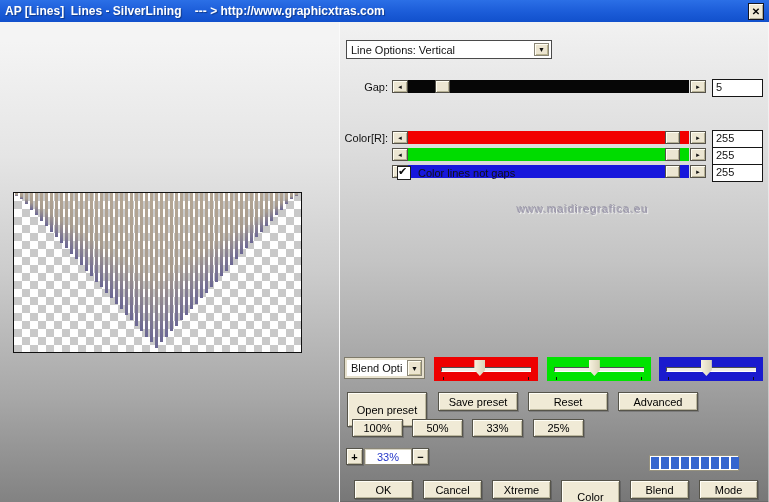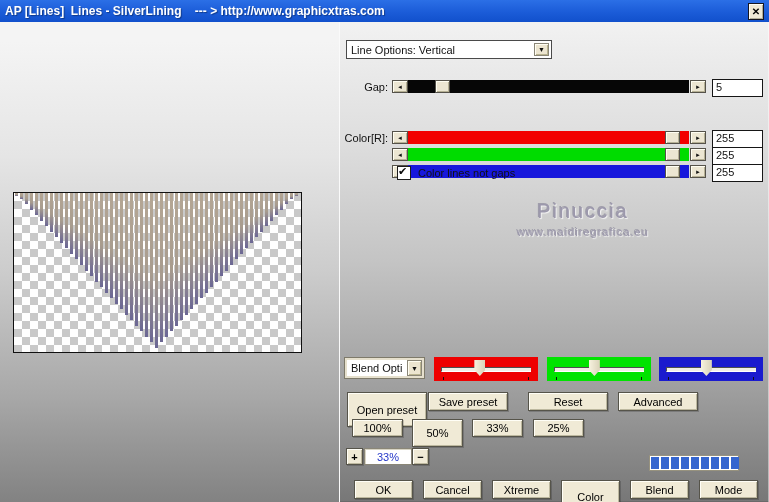--- a/index.html
+++ b/index.html
@@ -224,21 +224,20 @@
   </div>
 
   <div class="cbrow">
     <div class="cb">
       <span>✔</span>
     </div>
     <span class="cblabel">Color lines not gaps</span>
   </div>
 
   <div class="watermark">
-    <div class="wm-name">Pinuccia</div>
     <div class="wm-url">www.maidiregrafica.eu</div>
   </div>
 
   <div class="combo" style="left:344px;top:357px;width:81px;height:22px;border:1px solid #7e7a6a;box-shadow:0 0 0 2px #e6e0cd inset;">
     <span style="padding-left:2px;">Blend Opti</span>
     <button class="arrow-btn">
       <span>▼</span>
     </button>
   </div>
 
@@ -255,26 +254,26 @@
     <div class="bthumb" style="left: 41.88px;"></div>
   </div>
   <div class="bslider" style="left: 659px; background: rgb(26, 26, 206);">
     <div class="bgroove"></div>
     <div class="btick btick-l"></div>
     <div class="btick btick-r"></div>
     <div class="bthumb" style="left: 41.88px;"></div>
   </div>
 
   <button class="btn" style="left:347px;top:392px;width:80px;height:35px;">Open preset</button>
-  <button class="btn" style="left:428px;top:392px;width:80px;height:19px;">Save preset</button>
+  <button class="btn" style="left:438px;top:392px;width:80px;height:19px;">Save preset</button>
   <button class="btn" style="left:528px;top:392px;width:80px;height:19px;">Reset</button>
   <button class="btn" style="left:618px;top:392px;width:80px;height:19px;">Advanced</button>
 
   <button class="btn" style="left:352px;top:419px;width:51px;height:18px;">100%</button>
-  <button class="btn" style="left:412px;top:419px;width:51px;height:28px;">50%</button>
+  <button class="btn" style="left:412px;top:419px;width:51px;height:18px;">50%</button>
   <button class="btn" style="left:472px;top:419px;width:51px;height:18px;">33%</button>
   <button class="btn" style="left:533px;top:419px;width:51px;height:18px;">25%</button>
 
   <button class="btn" style="left:346px;top:448px;width:17px;height:17px;font-weight:bold;">+</button>
   <div class="zfield">33%</div>
   <button class="btn" style="left:412px;top:448px;width:17px;height:17px;font-weight:bold;">−</button>
 
   <div class="progress">
       <div class="pseg" style="background: rgb(53, 101, 207);"></div>
       <div class="pseg" style="background: rgb(53, 101, 207);"></div>

